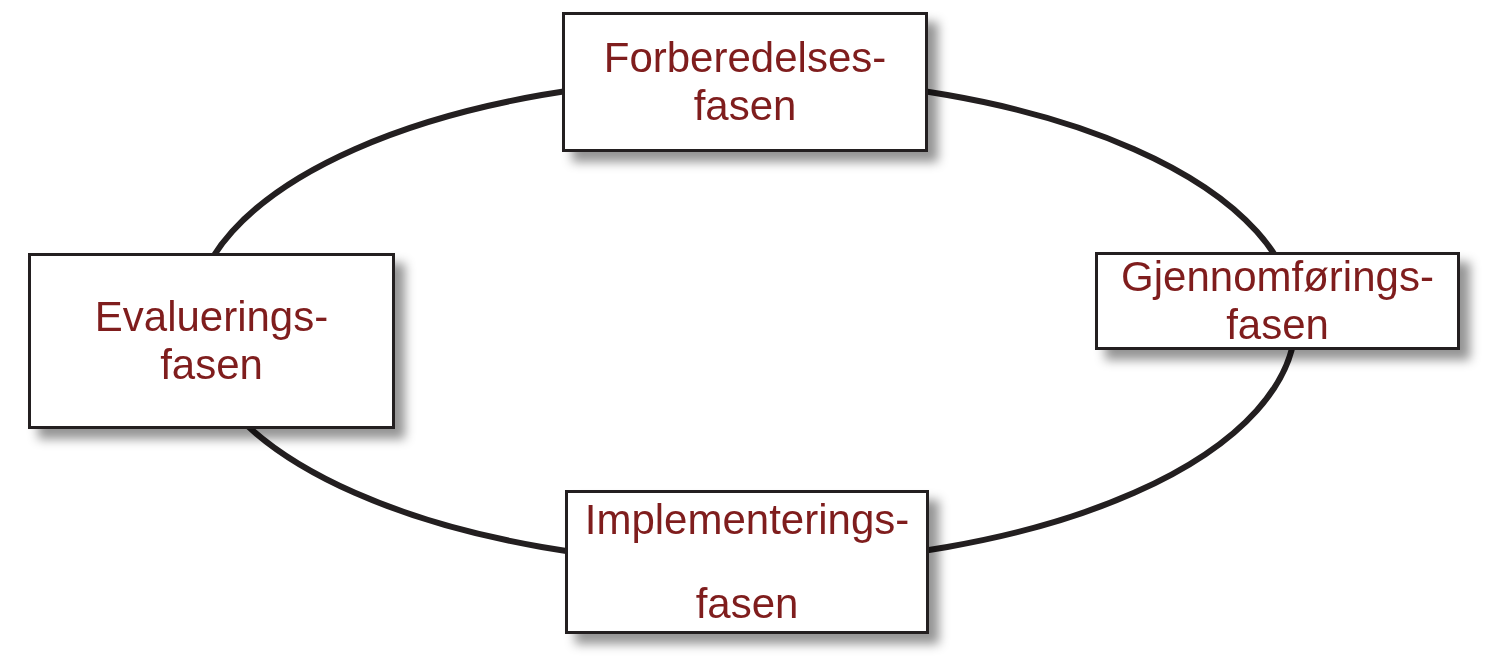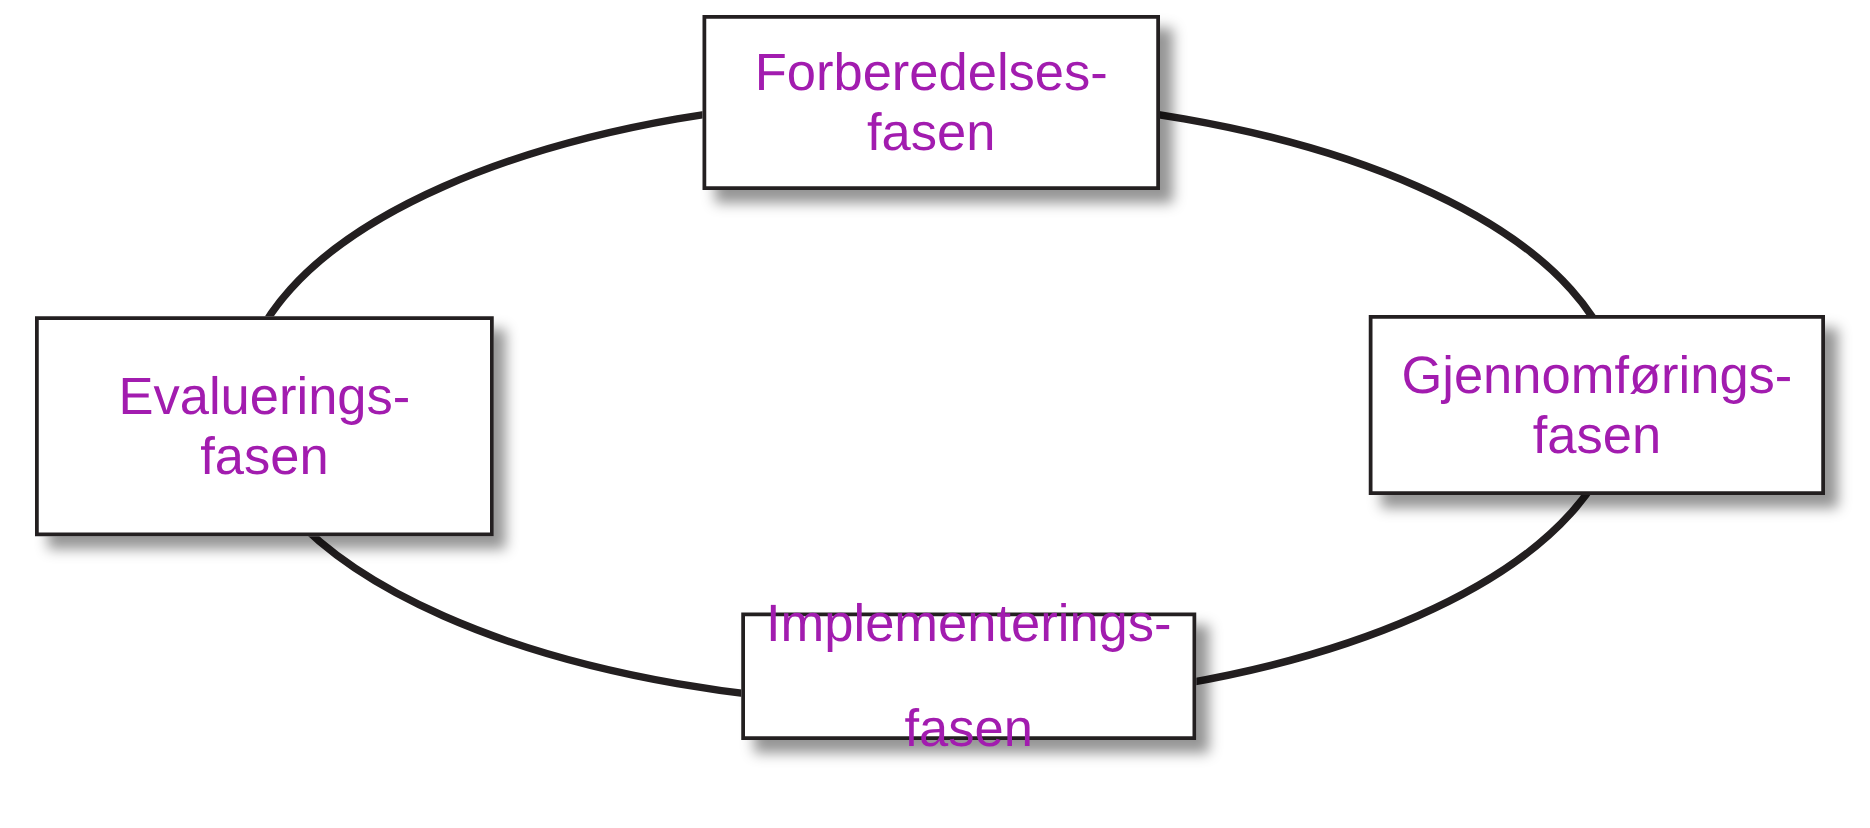--- a/index.html
+++ b/index.html
@@ -31,27 +31,27 @@
     display: flex;
     flex-direction: column;
     align-items: center;
     justify-content: center;
     text-align: center;
   }
   .phase-box .label-line {
     display: block;
     font-size: 42px;
     line-height: 48px;
-    color: #a21caf;
+    color: #7f1d1d;
     letter-spacing: 0px;
     white-space: nowrap;
   }
   .box-top    { left: 562px;  top: 12px;  width: 366px; height: 140px; }
-  .box-right  { left: 1095px; top: 252px; width: 365px; height: 144px; }
-  .box-bottom { left: 593px;  top: 490px; width: 364px; height: 102px; gap: 36px; }
+  .box-right  { left: 1095px; top: 252px; width: 365px; height: 98px; }
+  .box-bottom { left: 565px;  top: 490px; width: 364px; height: 144px; gap: 36px; }
   .box-left   { left: 28px;   top: 253px; width: 367px; height: 176px; }
 </style>
 </head>
 <body>
 
 <div class="stage">
 
   <svg class="cycle-svg" viewBox="0 0 1496 662" xmlns="http://www.w3.org/2000/svg" aria-hidden="true">
     <ellipse cx="744.5" cy="321" rx="551" ry="243" fill="none" stroke="#231f20" stroke-width="6"></ellipse>
   </svg>

